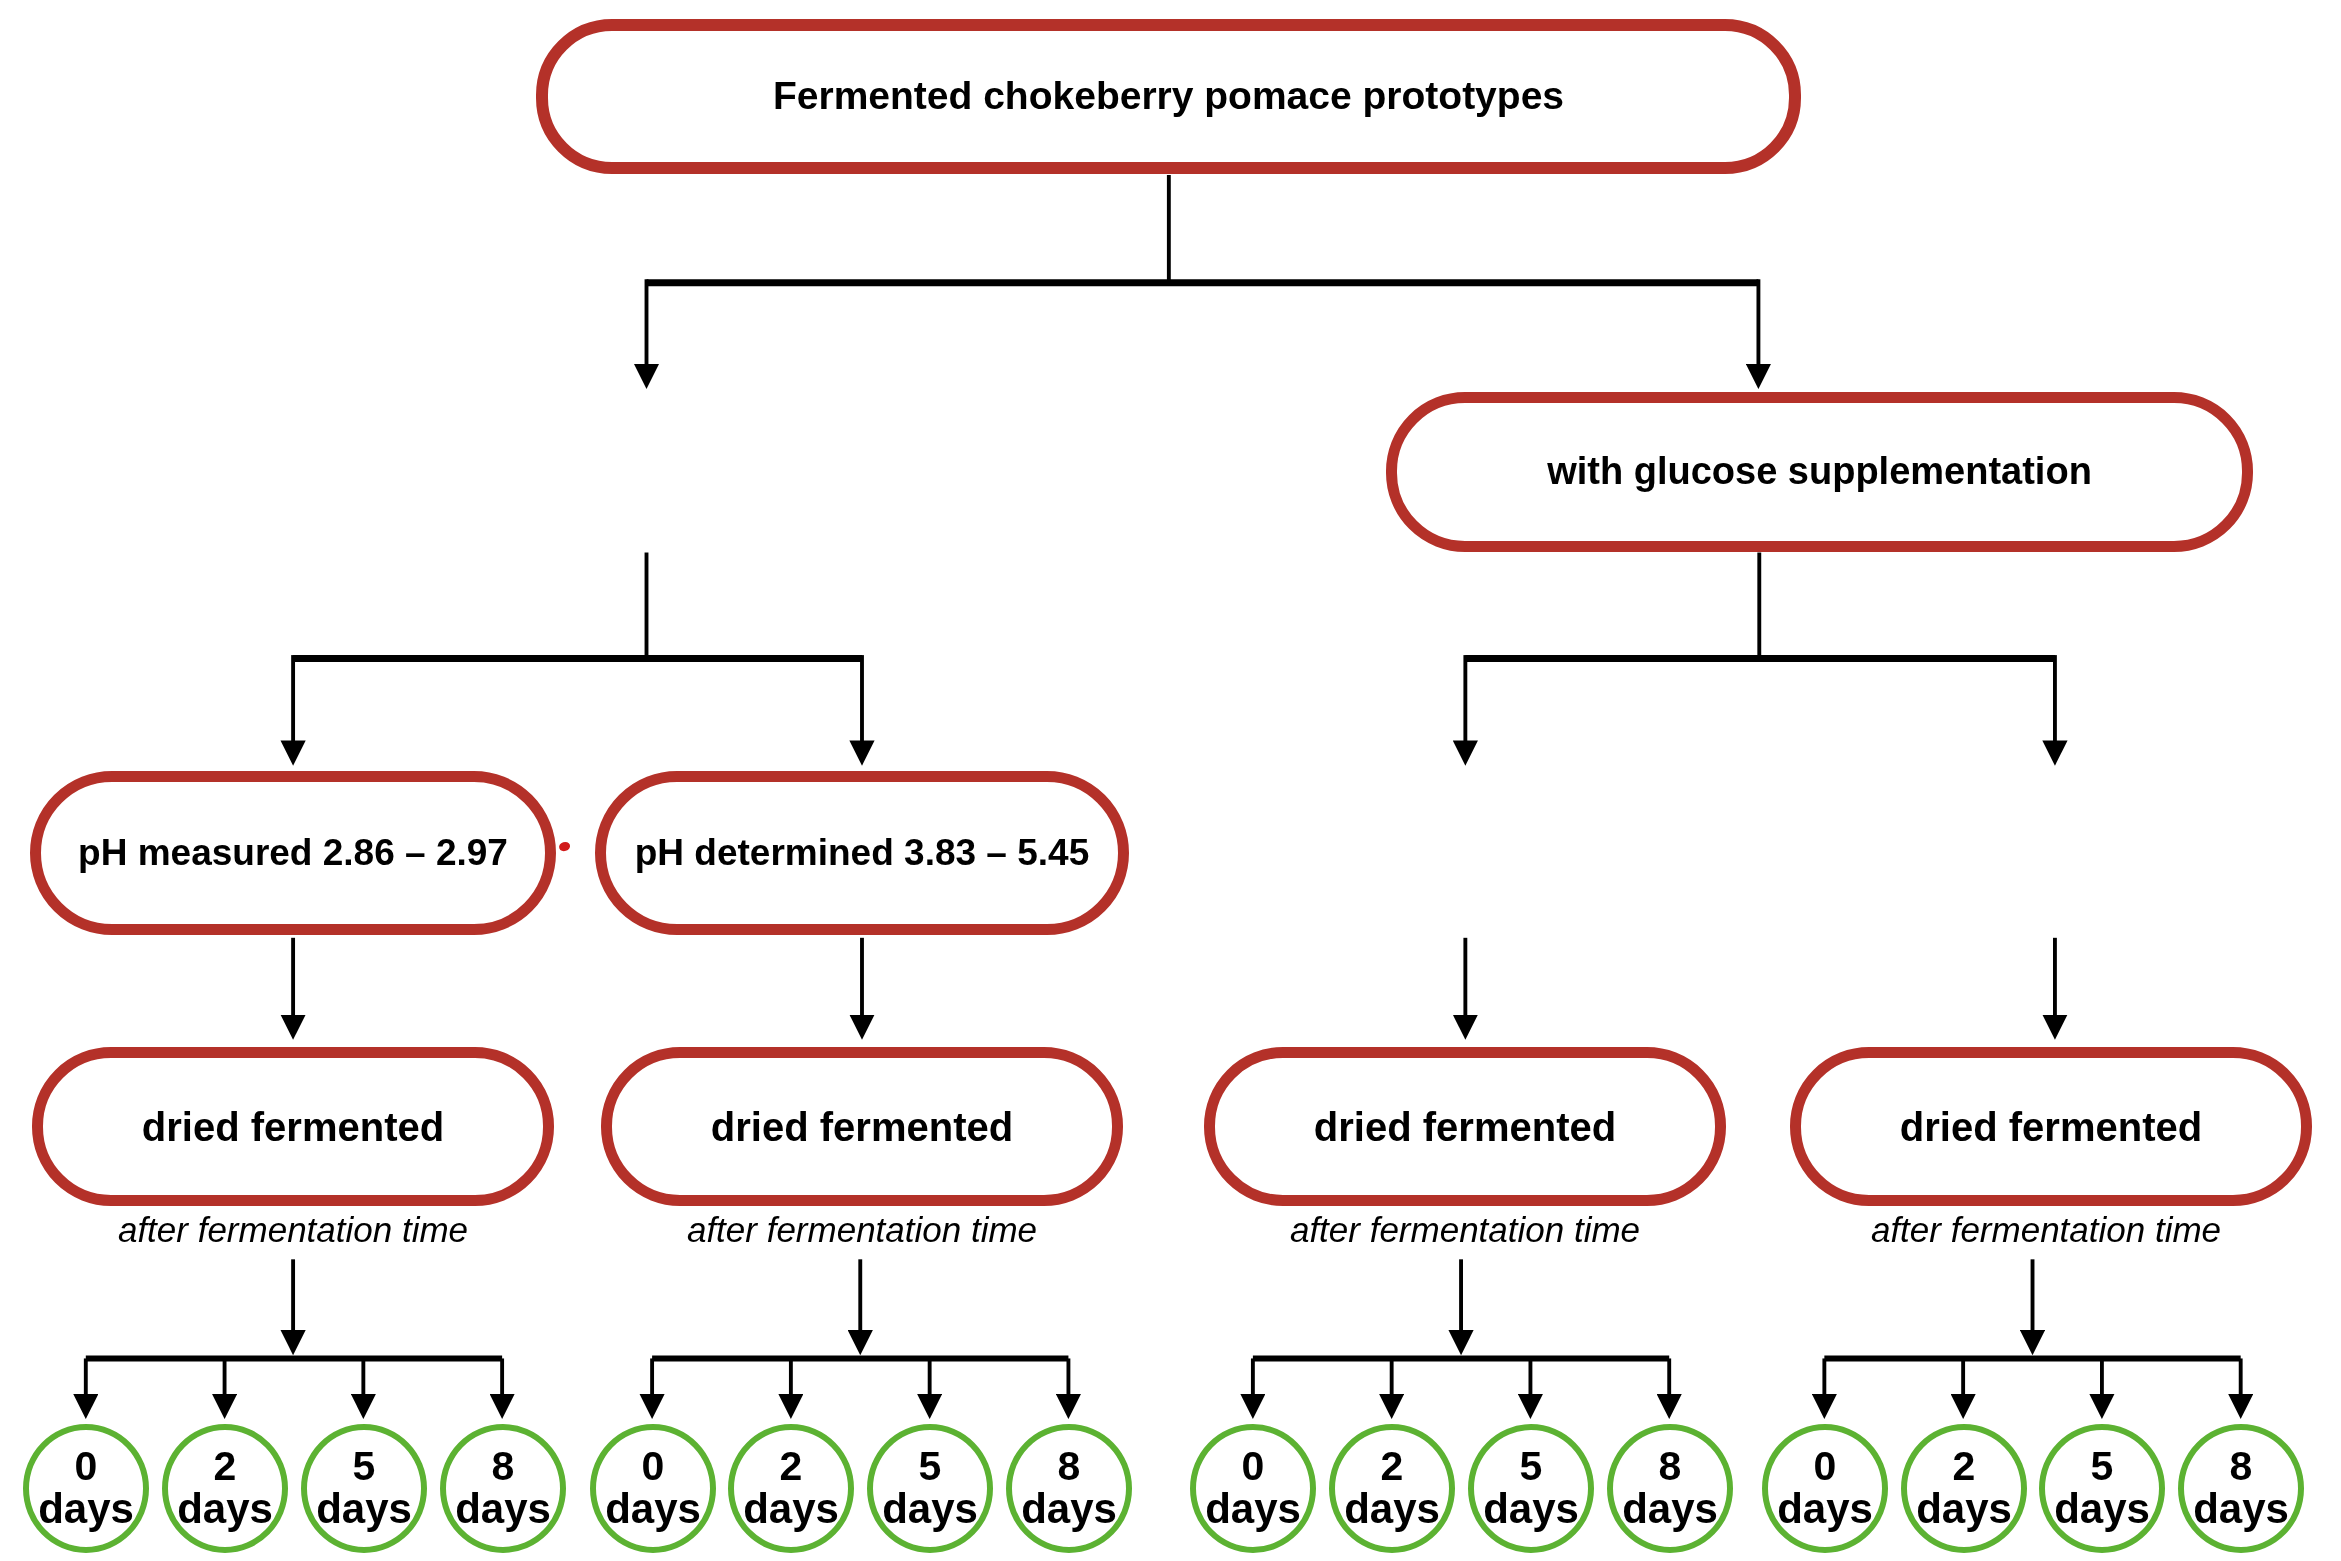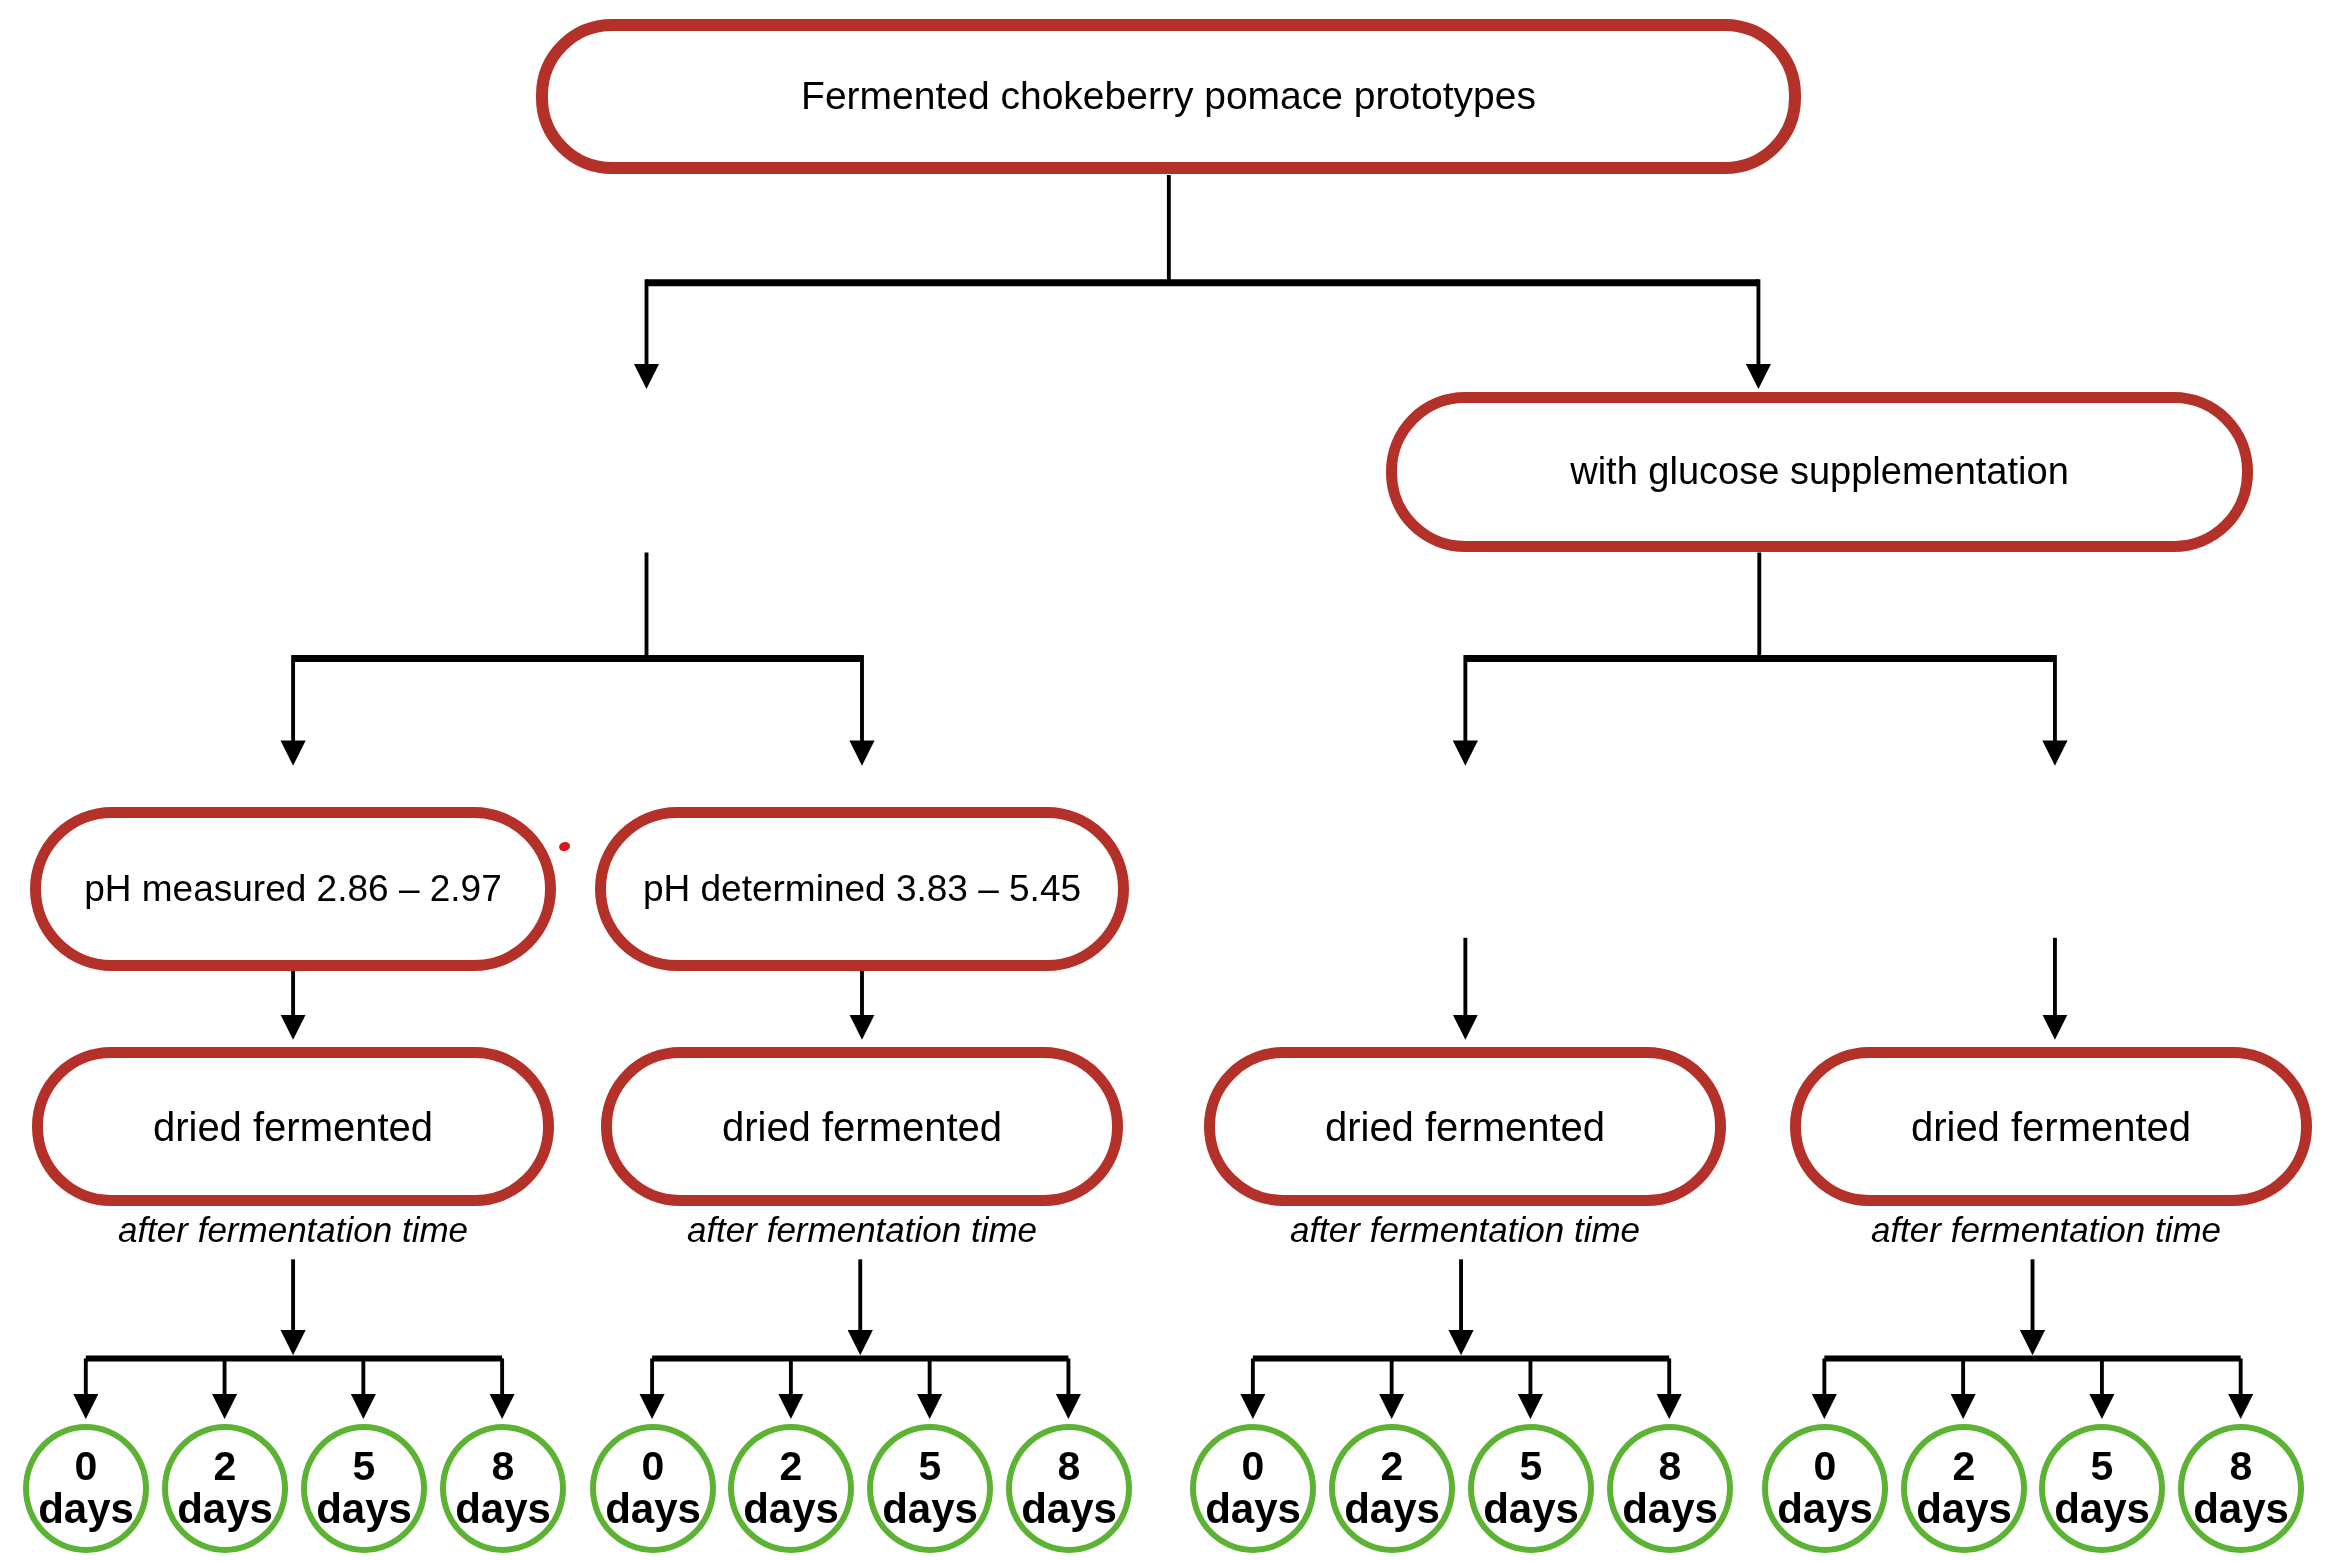--- a/index.html
+++ b/index.html
@@ -15,31 +15,31 @@
     font-family:"Liberation Sans",sans-serif;
     overflow:hidden;
   }
   .connectors{position:absolute;left:0;top:0;width:2342px;height:1561px;}
   .node{
     position:absolute;
     box-sizing:border-box;
     background:#ffffff;
     border:11.2px solid var(--red);
     color:var(--ink);
-    font-weight:normal;
+    font-weight:bold;
     display:flex;align-items:center;justify-content:center;
     text-align:center;
     white-space:pre-wrap;
     line-height:1.1;
   }
   .root{left:536px;top:19px;width:1265px;height:155px;border-radius:76px;font-size:39px;border-width:12px;}
   .l2{top:392px;height:160px;border-radius:79px;font-size:38px;}
   .l2.wo{left:198px;width:896px;}
   .l2.w{left:1386px;width:867px;}
-  .ph{top:807px;height:164px;border-radius:82px;font-size:37px;}
+  .ph{top:771px;height:164px;border-radius:82px;font-size:37px;}
   .ph.p1{left:30px;width:526px;}
   .ph.p2{left:595px;width:534px;}
   .ph.p3{left:1201px;width:529px;}
   .ph.p4{left:1778px;width:559px;}
   .dried{top:1047px;height:159px;border-radius:79px;font-size:40px;}
   .dried.d1{left:32px;width:522px;}
   .dried.d2{left:601px;width:522px;}
   .dried.d3{left:1204px;width:522px;}
   .dried.d4{left:1790px;width:522px;}
   .note{

